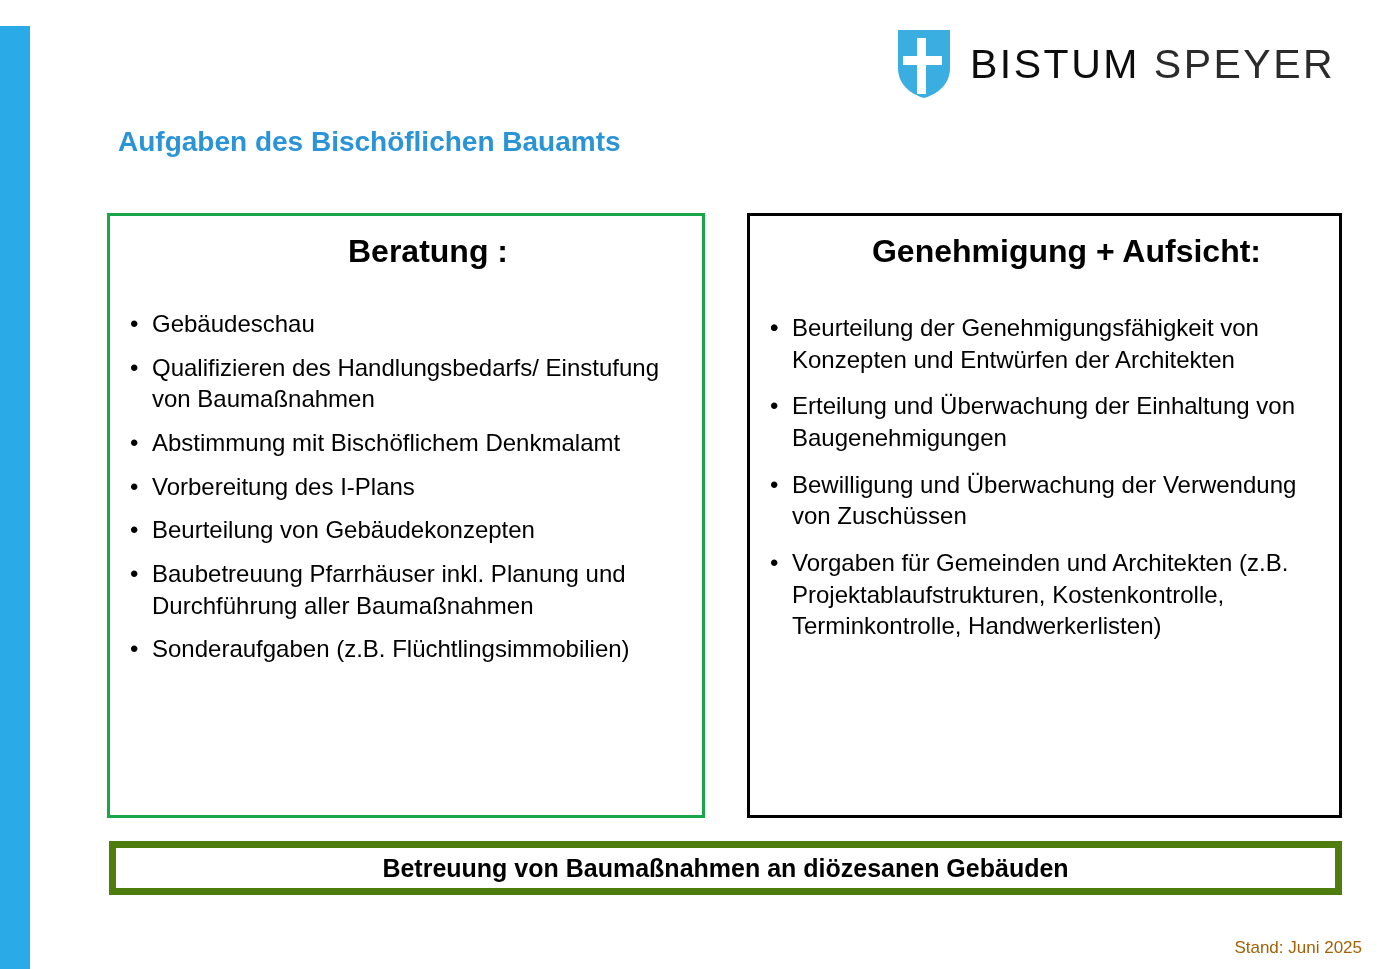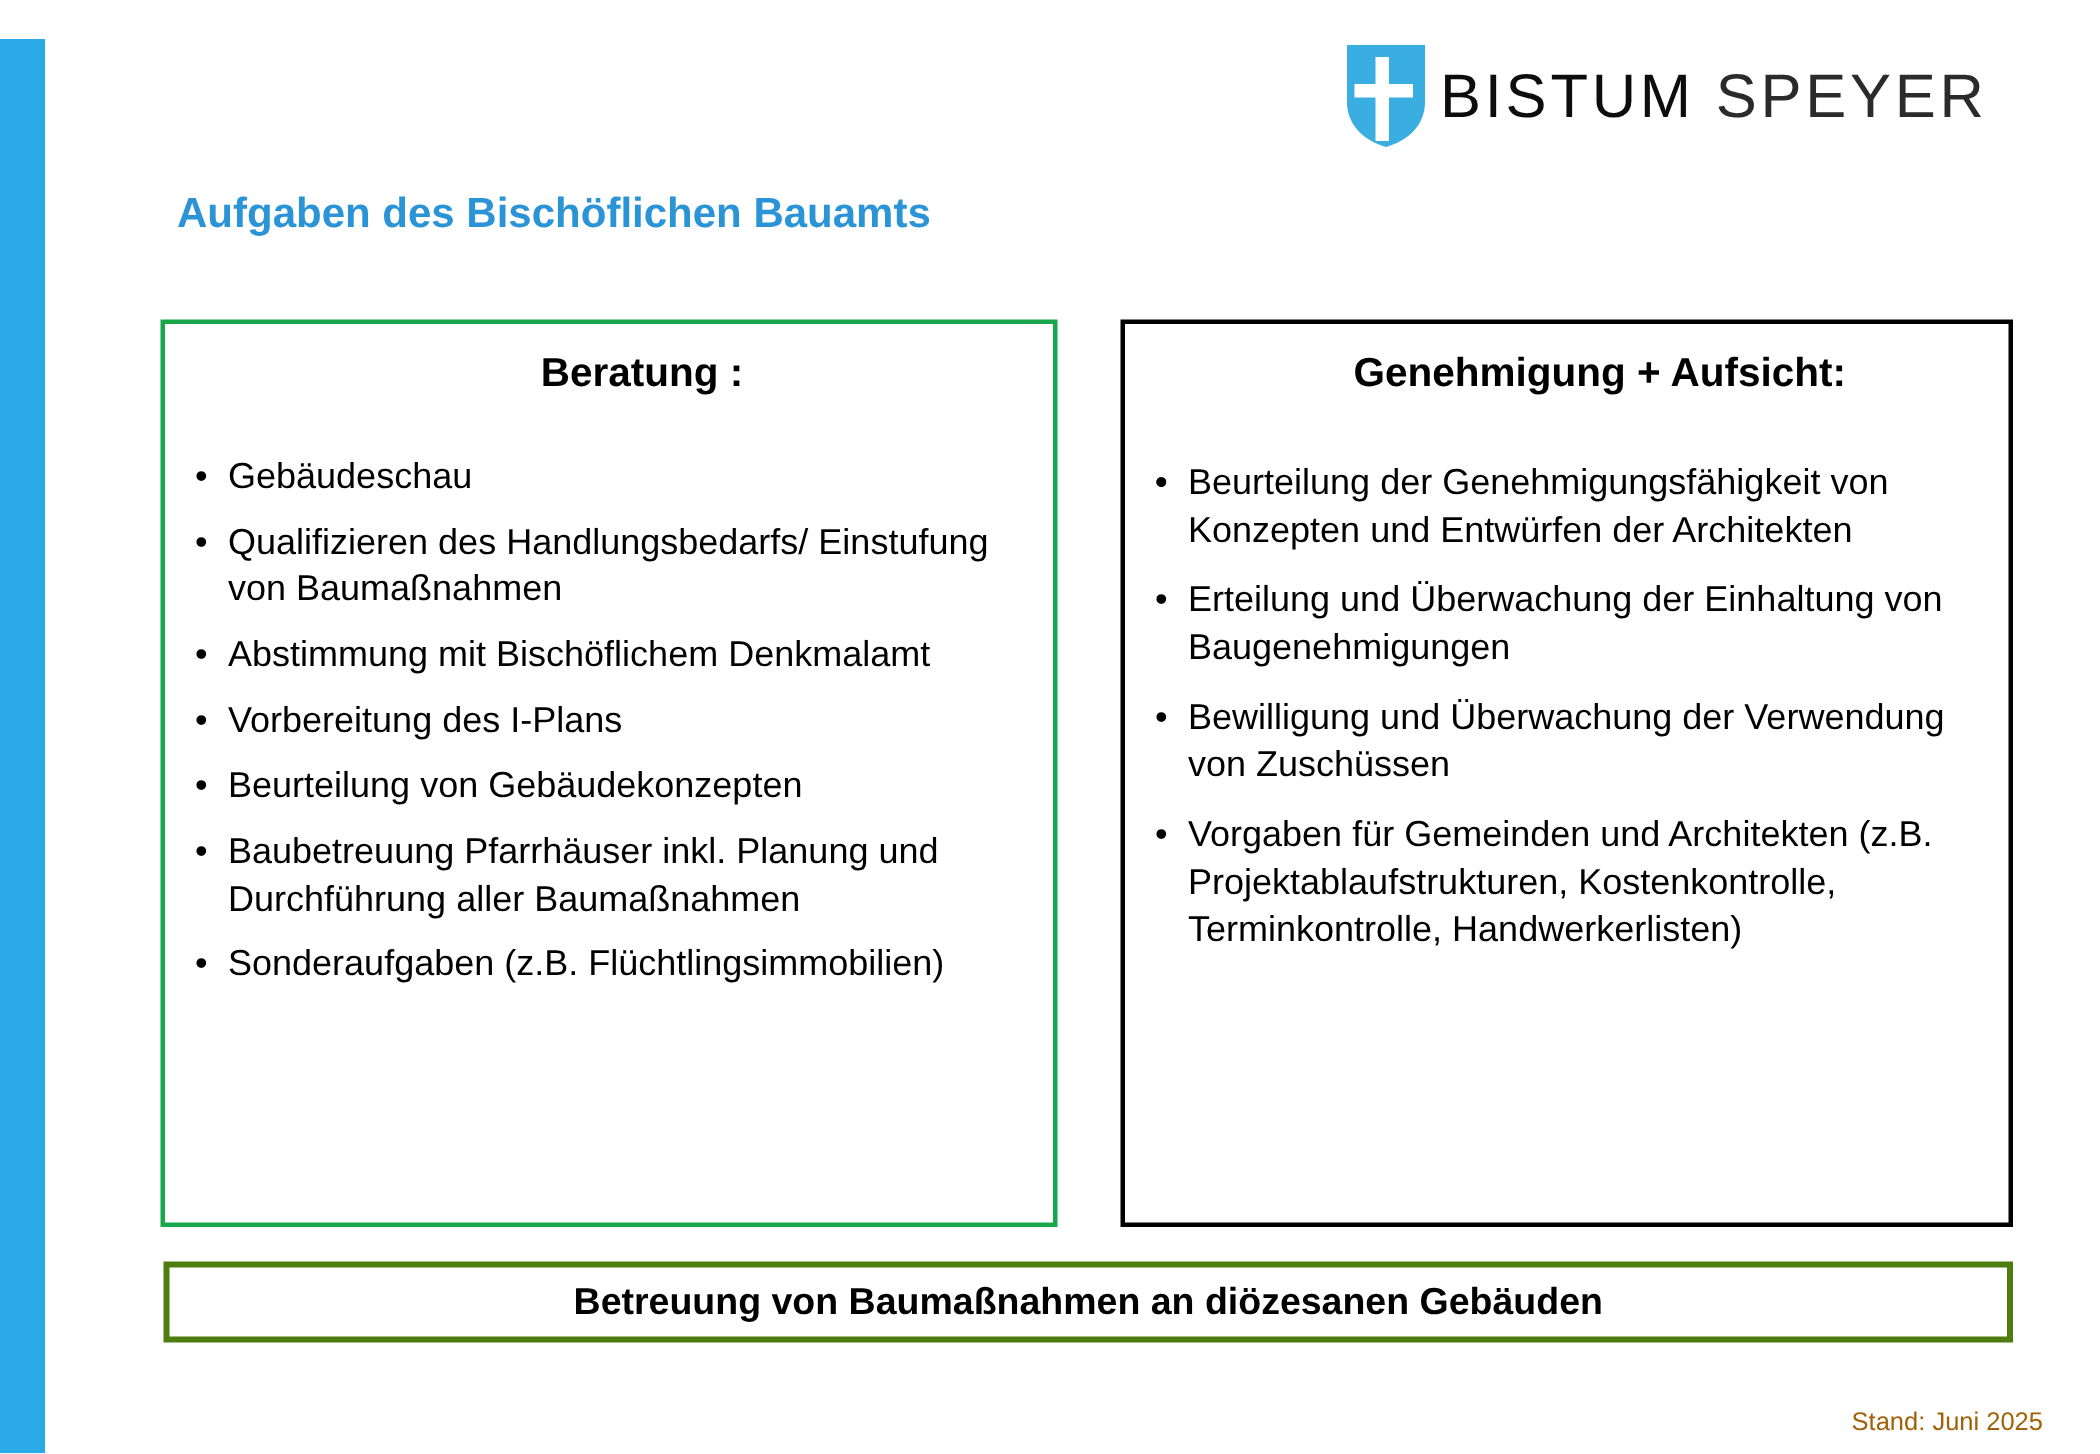--- a/index.html
+++ b/index.html
@@ -30,21 +30,21 @@
   }
 
   
   .logo-block {
     position: absolute;
     left: 896px;
     top: 28px;
     height: 72px;
     display: flex;
     align-items: center;
-    gap: 8px;
+    gap: 18px;
   }
   .shield {
     width: 56px;
     height: 72px;
     display: block;
   }
   .logo-text {
     font-family: "Liberation Sans", sans-serif;
     font-size: 41px;
     letter-spacing: 2.5px;
@@ -89,21 +89,21 @@
   }
   .panel-right {
     left: 747px;
     top: 213px;
     width: 595px;
     height: 605px;
     border: 3px solid #000000;
   }
   .panel-heading {
     text-align: center;
-    font-size: 27px;
+    font-size: 32px;
     font-weight: bold;
     color: #000000;
     margin-top: 17px;
     font-stretch: condensed;
     padding-left: 44px;
   }
   .bullet-list {
     list-style: none;
     margin: 0;
     padding: 0;
@@ -139,21 +139,21 @@
     margin-bottom: 15px;
   }
 
   
   .banner {
     position: absolute;
     left: 109px;
     top: 841px;
     width: 1233px;
     height: 54px;
-    border: 4px solid #4d7c0f;
+    border: 7px solid #4d7c0f;
     box-sizing: border-box;
     display: flex;
     align-items: center;
     justify-content: center;
     background: #ffffff;
   }
   .banner-text {
     font-size: 25px;
     font-weight: bold;
     color: #000000;

